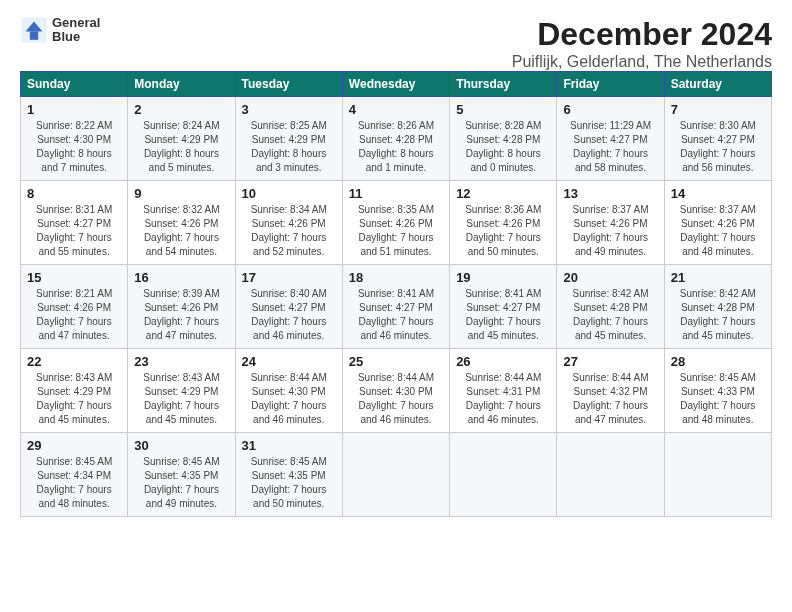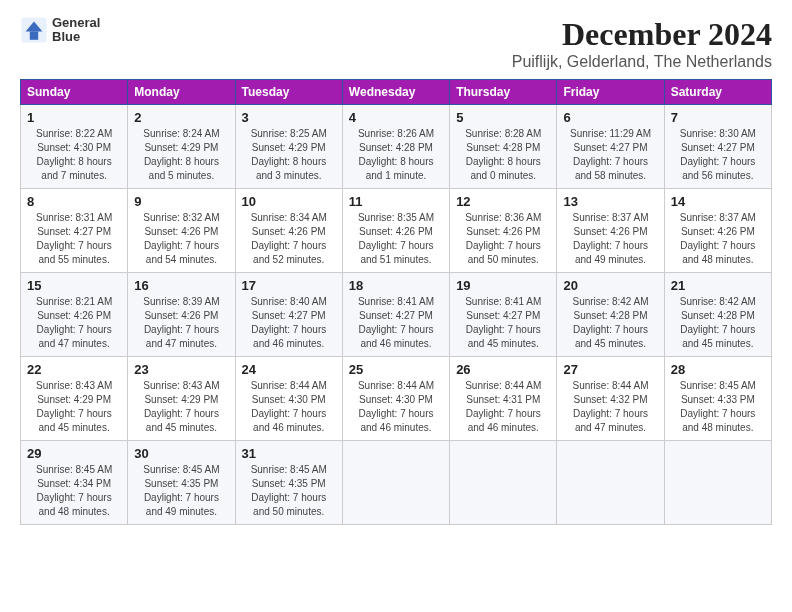--- a/index.html
+++ b/index.html
@@ -7,21 +7,21 @@
       font-family: Arial, sans-serif;
       background: #fff;
       width: 792px;
       min-height: 612px;
       padding: 16px 20px;
     }
     .header-area {
       display: flex;
       justify-content: space-between;
       align-items: flex-start;
-      margin-bottom: 8px;
+      margin-bottom: 0;
     }
     .logo {
       display: flex;
       align-items: center;
       gap: 4px;
     }
     .logo-text {
       font-size: 13px;
       font-weight: bold;
       color: #333;
@@ -31,33 +31,32 @@
       width: 28px;
       height: 28px;
     }
     .title-area {
       text-align: right;
     }
     .main-title {
       font-size: 32px;
       font-weight: bold;
       color: #222;
-      font-family: Liberation Serif, serif;
     }
     .subtitle {
       font-size: 16px;
       color: #555;
     }
     .calendar {
       width: 100%;
       border-collapse: collapse;
       font-size: 10.5px;
     }
     .calendar thead tr th {
-      background-color: #a21caf;
+      background-color: #0f766e;
       color: #fff;
       text-align: left;
       padding: 5px 6px;
       font-size: 12px;
       font-weight: bold;
       border: 1px solid #2a55a0;
     }
     .calendar tbody tr td {
       vertical-align: top;
       padding: 5px 6px;

